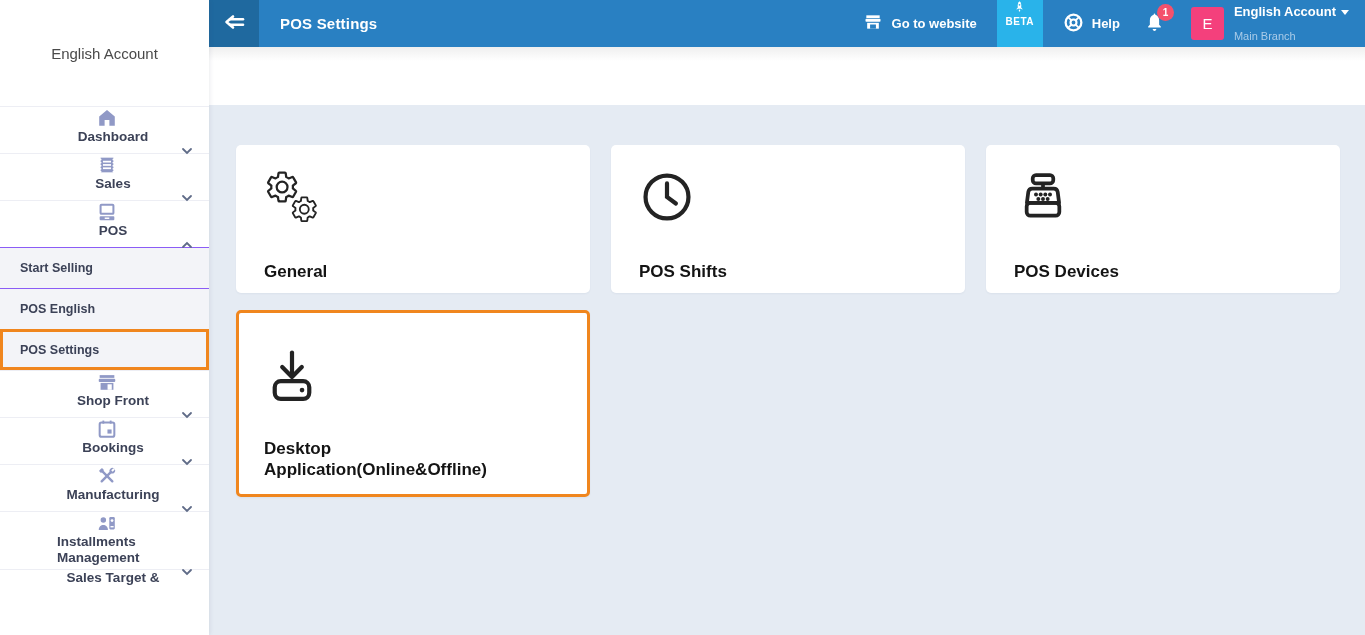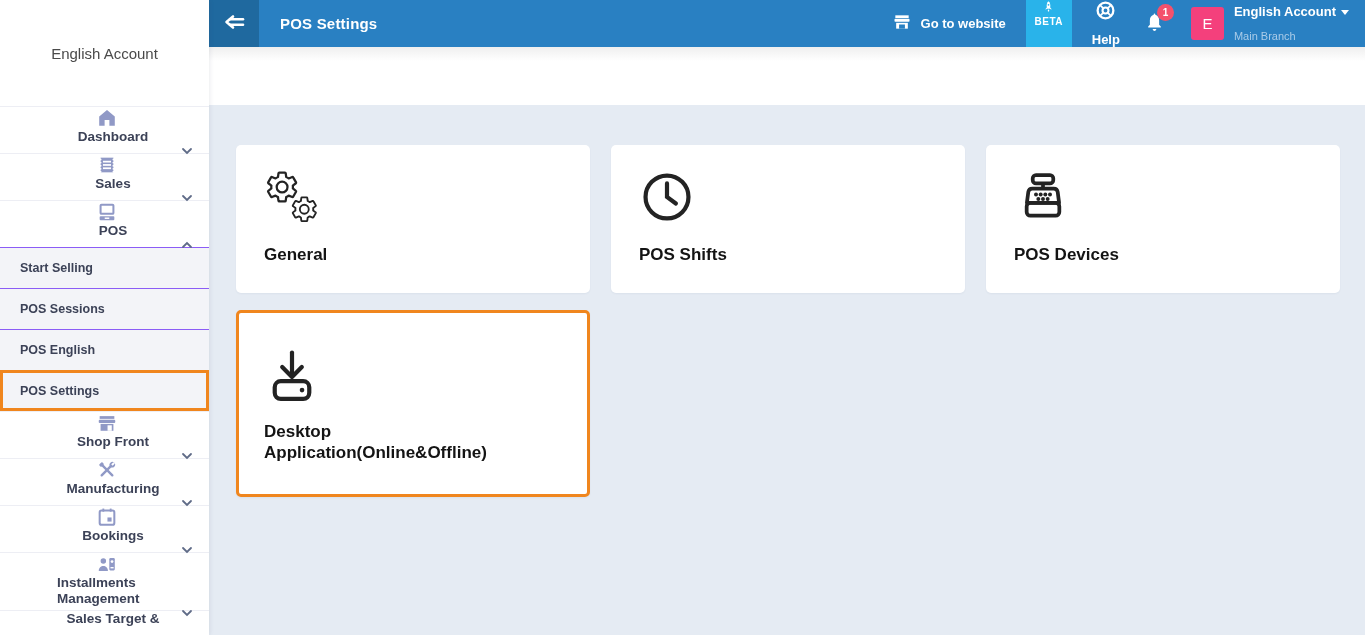--- a/index.html
+++ b/index.html
@@ -20,21 +20,21 @@
     display:flex; align-items:center; justify-content:center; cursor:pointer;
   }
   .topbar-title { margin-left:21px; font-size:15px; font-weight:700; letter-spacing:.2px; }
   .topbar-right { margin-left:auto; display:flex; align-items:center; height:100%; }
   .go-website { display:flex; align-items:center; gap:9px; font-weight:700; font-size:13px; margin-right:20px; cursor:pointer; }
   .beta-block {
     width:46px; height:47px; background:#29b3ea; cursor:default;
     display:flex; flex-direction:column; align-items:center; justify-content:flex-start;
     font-size:10px; font-weight:700; letter-spacing:.5px;
   }
-  .help-block { display:flex; align-items:center; gap:8px; margin:0 24px 0 20px; font-weight:700; font-size:13px; cursor:pointer;flex-direction:column; }
+  .help-block { display:flex; align-items:center; gap:8px; margin:0 24px 0 20px; font-weight:700; font-size:13px; cursor:pointer; }
   .bell-wrap { position:relative; margin-right:26px; cursor:pointer; }
   .notif-badge {
     position:absolute; top:-7px; right:-9px; width:17px; height:17px; border-radius:50%;
     background:#f4516c; color:#fff; font-size:10px; font-weight:700;
     display:flex; align-items:center; justify-content:center;
   }
   .avatar {
     width:33px; height:33px; border-radius:3px; background:#f4407c; color:#fff;
     display:flex; align-items:center; justify-content:center;
     font-size:15px; margin-right:10px; cursor:pointer; flex:0 0 auto;
@@ -83,21 +83,21 @@
   .content {
     position:absolute; left:209px; top:105px; width:1156px; height:530px;
     background:#e5ebf3; padding:40px 0 0 27px;
   }
   .card-row { display:flex; gap:21px; }
   .card {
     width:354px; height:148px; background:#fff; border-radius:5px;
     padding:24px 20px 0 28px; cursor:pointer; box-shadow:0 1px 2px rgba(40,60,90,.05);
   }
   .card-icon { height:62px; display:flex; align-items:flex-start; }
-  .card-title { margin-top:13px; font-size:17px; font-weight:700; color:#141414; line-height:1.25; }
+  .card-title { margin-top:30px; font-size:17px; font-weight:700; color:#141414; line-height:1.25; }
   .card.highlighted {
     margin-top:17px; height:187px; border:3px solid #f0861e;
     padding:33px 20px 0 25px;
   }
   .card.highlighted .card-title { max-width:282px; }
 </style>
 </head>
 <body>
 
 <div class="sidebar">
@@ -160,23 +160,20 @@
           <path d="M2 8 l4-4 4 4" fill="none" stroke="#5f6b87" stroke-width="1.8" stroke-linecap="round"></path>
         </svg>
     </span>
   </div>
 
   <div class="submenu">
     <div class="subitem">
       <span>Start Selling</span>
     </div>
     <div class="subitem">
-      <span>POS Sessions</span>
-    </div>
-    <div class="subitem">
       <span>POS English</span>
     </div>
     <div class="subitem active">
       <span>POS Settings</span>
     </div>
   </div>
 
   <div class="menu-item">
     <span class="mi-icon">
       <svg width="22" height="22" viewBox="0 0 24 24" fill="#9099c6">
@@ -189,50 +186,50 @@
     <span class="mi-label">Shop Front</span>
     <span class="chevron">
       <svg width="12" height="12" viewBox="0 0 12 12">
           <path d="M2 4 l4 4 4-4" fill="none" stroke="#5f6b87" stroke-width="1.8" stroke-linecap="round"></path>
         </svg>
     </span>
   </div>
 
   <div class="menu-item">
     <span class="mi-icon">
+      <svg width="22" height="22" viewBox="0 0 24 24">
+        <rect x="4" y="5" width="16" height="15.5" rx="2" fill="none" stroke="#9099c6" stroke-width="2.2"></rect>
+        <rect x="12.5" y="12.5" width="4.5" height="4.5" fill="#9099c6"></rect>
+        <rect x="7" y="2.8" width="2" height="3.4" fill="#9099c6"></rect>
+        <rect x="15" y="2.8" width="2" height="3.4" fill="#9099c6"></rect>
+      </svg>
+    </span>
+    <span class="mi-label">Bookings</span>
+    <span class="chevron">
+      <svg width="12" height="12" viewBox="0 0 12 12">
+          <path d="M2 4 l4 4 4-4" fill="none" stroke="#5f6b87" stroke-width="1.8" stroke-linecap="round"></path>
+        </svg>
+    </span>
+  </div>
+
+  <div class="menu-item">
+    <span class="mi-icon">
       <svg width="22" height="22" viewBox="0 0 24 24" fill="#9099c6">
         <g transform="rotate(45 12 12)">
             <rect x="10.7" y="2.5" width="2.6" height="19" rx="1.3"></rect>
             <circle cx="12" cy="3.8" r="3"></circle>
             <rect x="10.9" y="1" width="2.2" height="3.4" fill="#fff"></rect>
           </g>
         <g transform="rotate(-45 12 12)">
             <rect x="10.7" y="2.5" width="2.6" height="19" rx="1.3"></rect>
             <rect x="9.6" y="1.8" width="4.8" height="3.4" rx="1"></rect>
           </g>
       </svg>
     </span>
     <span class="mi-label">Manufacturing</span>
-    <span class="chevron">
-      <svg width="12" height="12" viewBox="0 0 12 12">
-          <path d="M2 4 l4 4 4-4" fill="none" stroke="#5f6b87" stroke-width="1.8" stroke-linecap="round"></path>
-        </svg>
-    </span>
-  </div>
-
-  <div class="menu-item">
-    <span class="mi-icon">
-      <svg width="22" height="22" viewBox="0 0 24 24">
-        <rect x="4" y="5" width="16" height="15.5" rx="2" fill="none" stroke="#9099c6" stroke-width="2.2"></rect>
-        <rect x="12.5" y="12.5" width="4.5" height="4.5" fill="#9099c6"></rect>
-        <rect x="7" y="2.8" width="2" height="3.4" fill="#9099c6"></rect>
-        <rect x="15" y="2.8" width="2" height="3.4" fill="#9099c6"></rect>
-      </svg>
-    </span>
-    <span class="mi-label">Bookings</span>
     <span class="chevron">
       <svg width="12" height="12" viewBox="0 0 12 12">
           <path d="M2 4 l4 4 4-4" fill="none" stroke="#5f6b87" stroke-width="1.8" stroke-linecap="round"></path>
         </svg>
     </span>
   </div>
 
   <div class="menu-item tall">
     <span class="mi-icon">
       <svg width="22" height="22" viewBox="0 0 24 24" fill="#9099c6">

